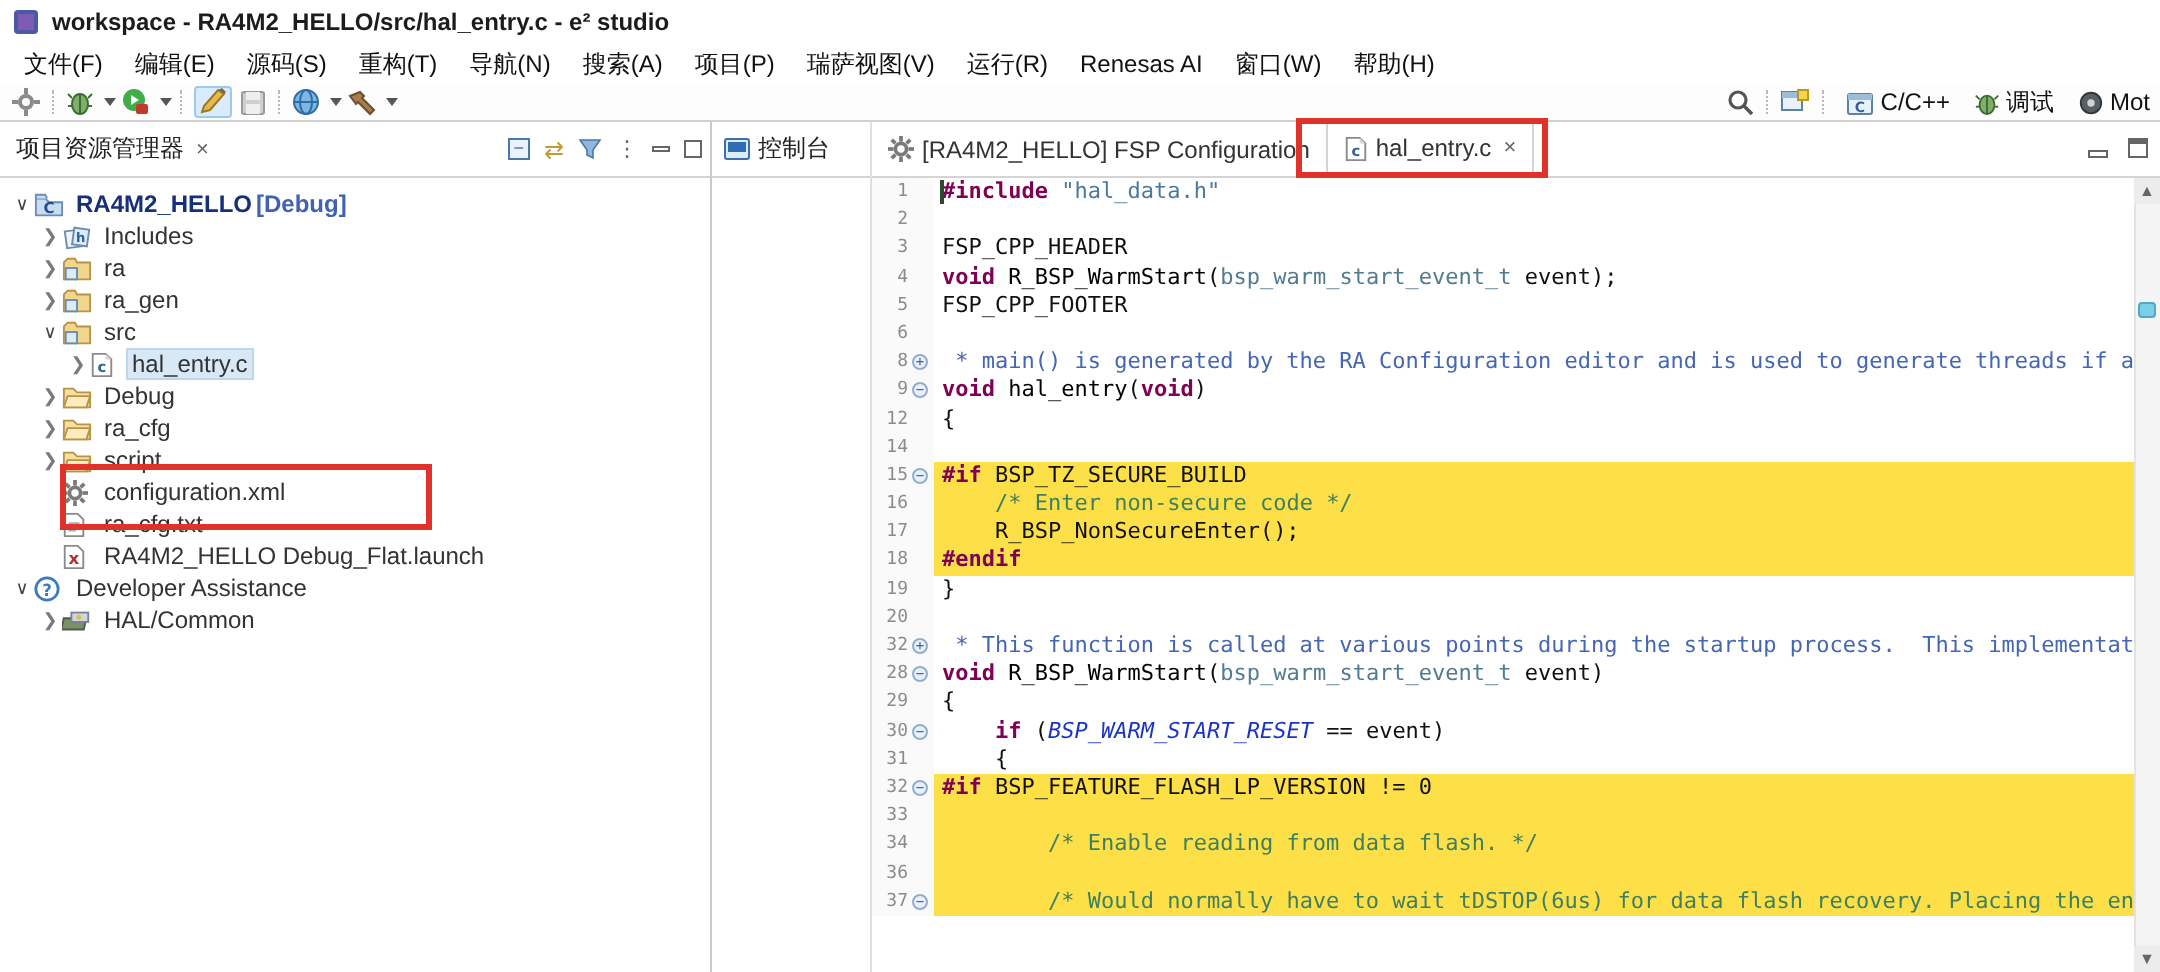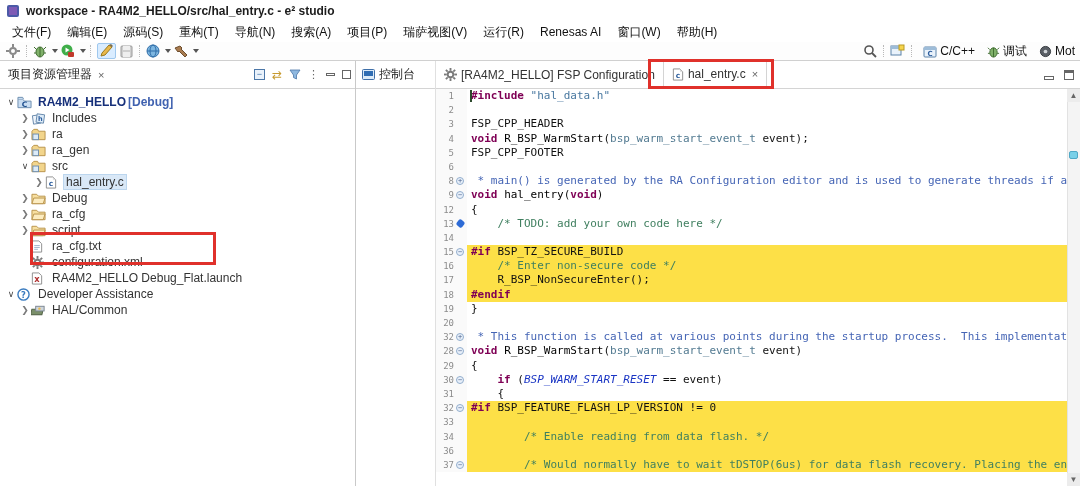--- a/index.html
+++ b/index.html
@@ -331,46 +331,46 @@
           <div class="trow" style="padding-left: 20px;">
             <span class="arrow">❯</span>
             <span class="ticon"><svg width="15" height="13" viewBox="0 0 16 13">
                 <path d="M1 12V2h5l2 2h7v8z" fill="#f7dfa0" stroke="#b8924a"></path>
                 <path d="M1 12l2-6h12l-2 6z" fill="#fcecc0" stroke="#b8924a"></path>
               </svg></span>
             <span class="lbl">script</span>
           </div>
           <div class="trow" style="padding-left: 20px;">
             <span class="arrow"></span>
-            <span class="ticon"><svg width="12" height="13" viewBox="0 0 12 14">
-                <path d="M1 1h7l3 3v9H1z" fill="#fff" stroke="#8a8a8a"></path>
-                <g stroke="#9ab0c8">
-                  <line x1="3" y1="6" x2="9" y2="6"></line>
-                  <line x1="3" y1="8" x2="9" y2="8"></line>
-                  <line x1="3" y1="10" x2="7" y2="10"></line>
-                </g>
-              </svg></span>
-            <span class="lbl">ra_cfg.txt</span>
-          </div>
-          <div class="trow" style="padding-left: 20px;">
-            <span class="arrow"></span>
             <span class="ticon"><svg width="13" height="13" viewBox="0 0 14 14">
                 <circle cx="7" cy="7" r="3" fill="none" stroke="#7a7a7a" stroke-width="2"></circle>
                 <g stroke="#7a7a7a" stroke-width="2">
                   <line x1="7" y1="0" x2="7" y2="3"></line>
                   <line x1="7" y1="11" x2="7" y2="14"></line>
                   <line x1="0" y1="7" x2="3" y2="7"></line>
                   <line x1="11" y1="7" x2="14" y2="7"></line>
                   <line x1="2" y1="2" x2="4" y2="4"></line>
                   <line x1="10" y1="10" x2="12" y2="12"></line>
                   <line x1="12" y1="2" x2="10" y2="4"></line>
                   <line x1="4" y1="10" x2="2" y2="12"></line>
                 </g>
               </svg></span>
             <span class="lbl">configuration.xml</span>
+          </div>
+          <div class="trow" style="padding-left: 20px;">
+            <span class="arrow"></span>
+            <span class="ticon"><svg width="12" height="13" viewBox="0 0 12 14">
+                <path d="M1 1h7l3 3v9H1z" fill="#fff" stroke="#8a8a8a"></path>
+                <g stroke="#9ab0c8">
+                  <line x1="3" y1="6" x2="9" y2="6"></line>
+                  <line x1="3" y1="8" x2="9" y2="8"></line>
+                  <line x1="3" y1="10" x2="7" y2="10"></line>
+                </g>
+              </svg></span>
+            <span class="lbl">ra_cfg.txt</span>
           </div>
           <div class="trow" style="padding-left: 20px;">
             <span class="arrow"></span>
             <span class="ticon"><svg width="12" height="13" viewBox="0 0 12 14">
                 <path d="M1 1h7l3 3v9H1z" fill="#fff" stroke="#8a8a8a"></path>
                 <text x="6" y="11" font-size="9" text-anchor="middle" fill="#b03030" font-family="DejaVu Sans,sans-serif" font-weight="bold">x</text>
               </svg></span>
             <span class="lbl">RA4M2_HELLO Debug_Flat.launch</span>
           </div>
           <div class="trow" style="padding-left: 6px;">
@@ -485,27 +485,20 @@
                 <span class="fc">−</span>
               </span>
               <span class="ctext"><span class="tk-k">void</span><span class="tk-p"> </span><span class="tk-f">hal_entry</span><span class="tk-p">(</span><span class="tk-k">void</span><span class="tk-p">)</span></span>
             </div>
             <div class="crow">
               <span class="ln">12</span>
               <span class="fold"></span>
               <span class="ctext"><span class="tk-p">{</span></span>
             </div>
             <div class="crow">
-              <span class="ln">13</span>
-              <span class="fold">
-                <span class="mk"></span>
-              </span>
-              <span class="ctext"><span class="tk-p">    </span><span class="tk-c">/* TODO: add your own code here */</span></span>
-            </div>
-            <div class="crow">
               <span class="ln">14</span>
               <span class="fold"></span>
               <span class="ctext"></span>
             </div>
             <div class="crow gray">
               <span class="ln">15</span>
               <span class="fold">
                 <span class="fc">−</span>
               </span>
               <span class="ctext"><span class="tk-k">#if</span><span class="tk-p"> BSP_TZ_SECURE_BUILD</span></span>

